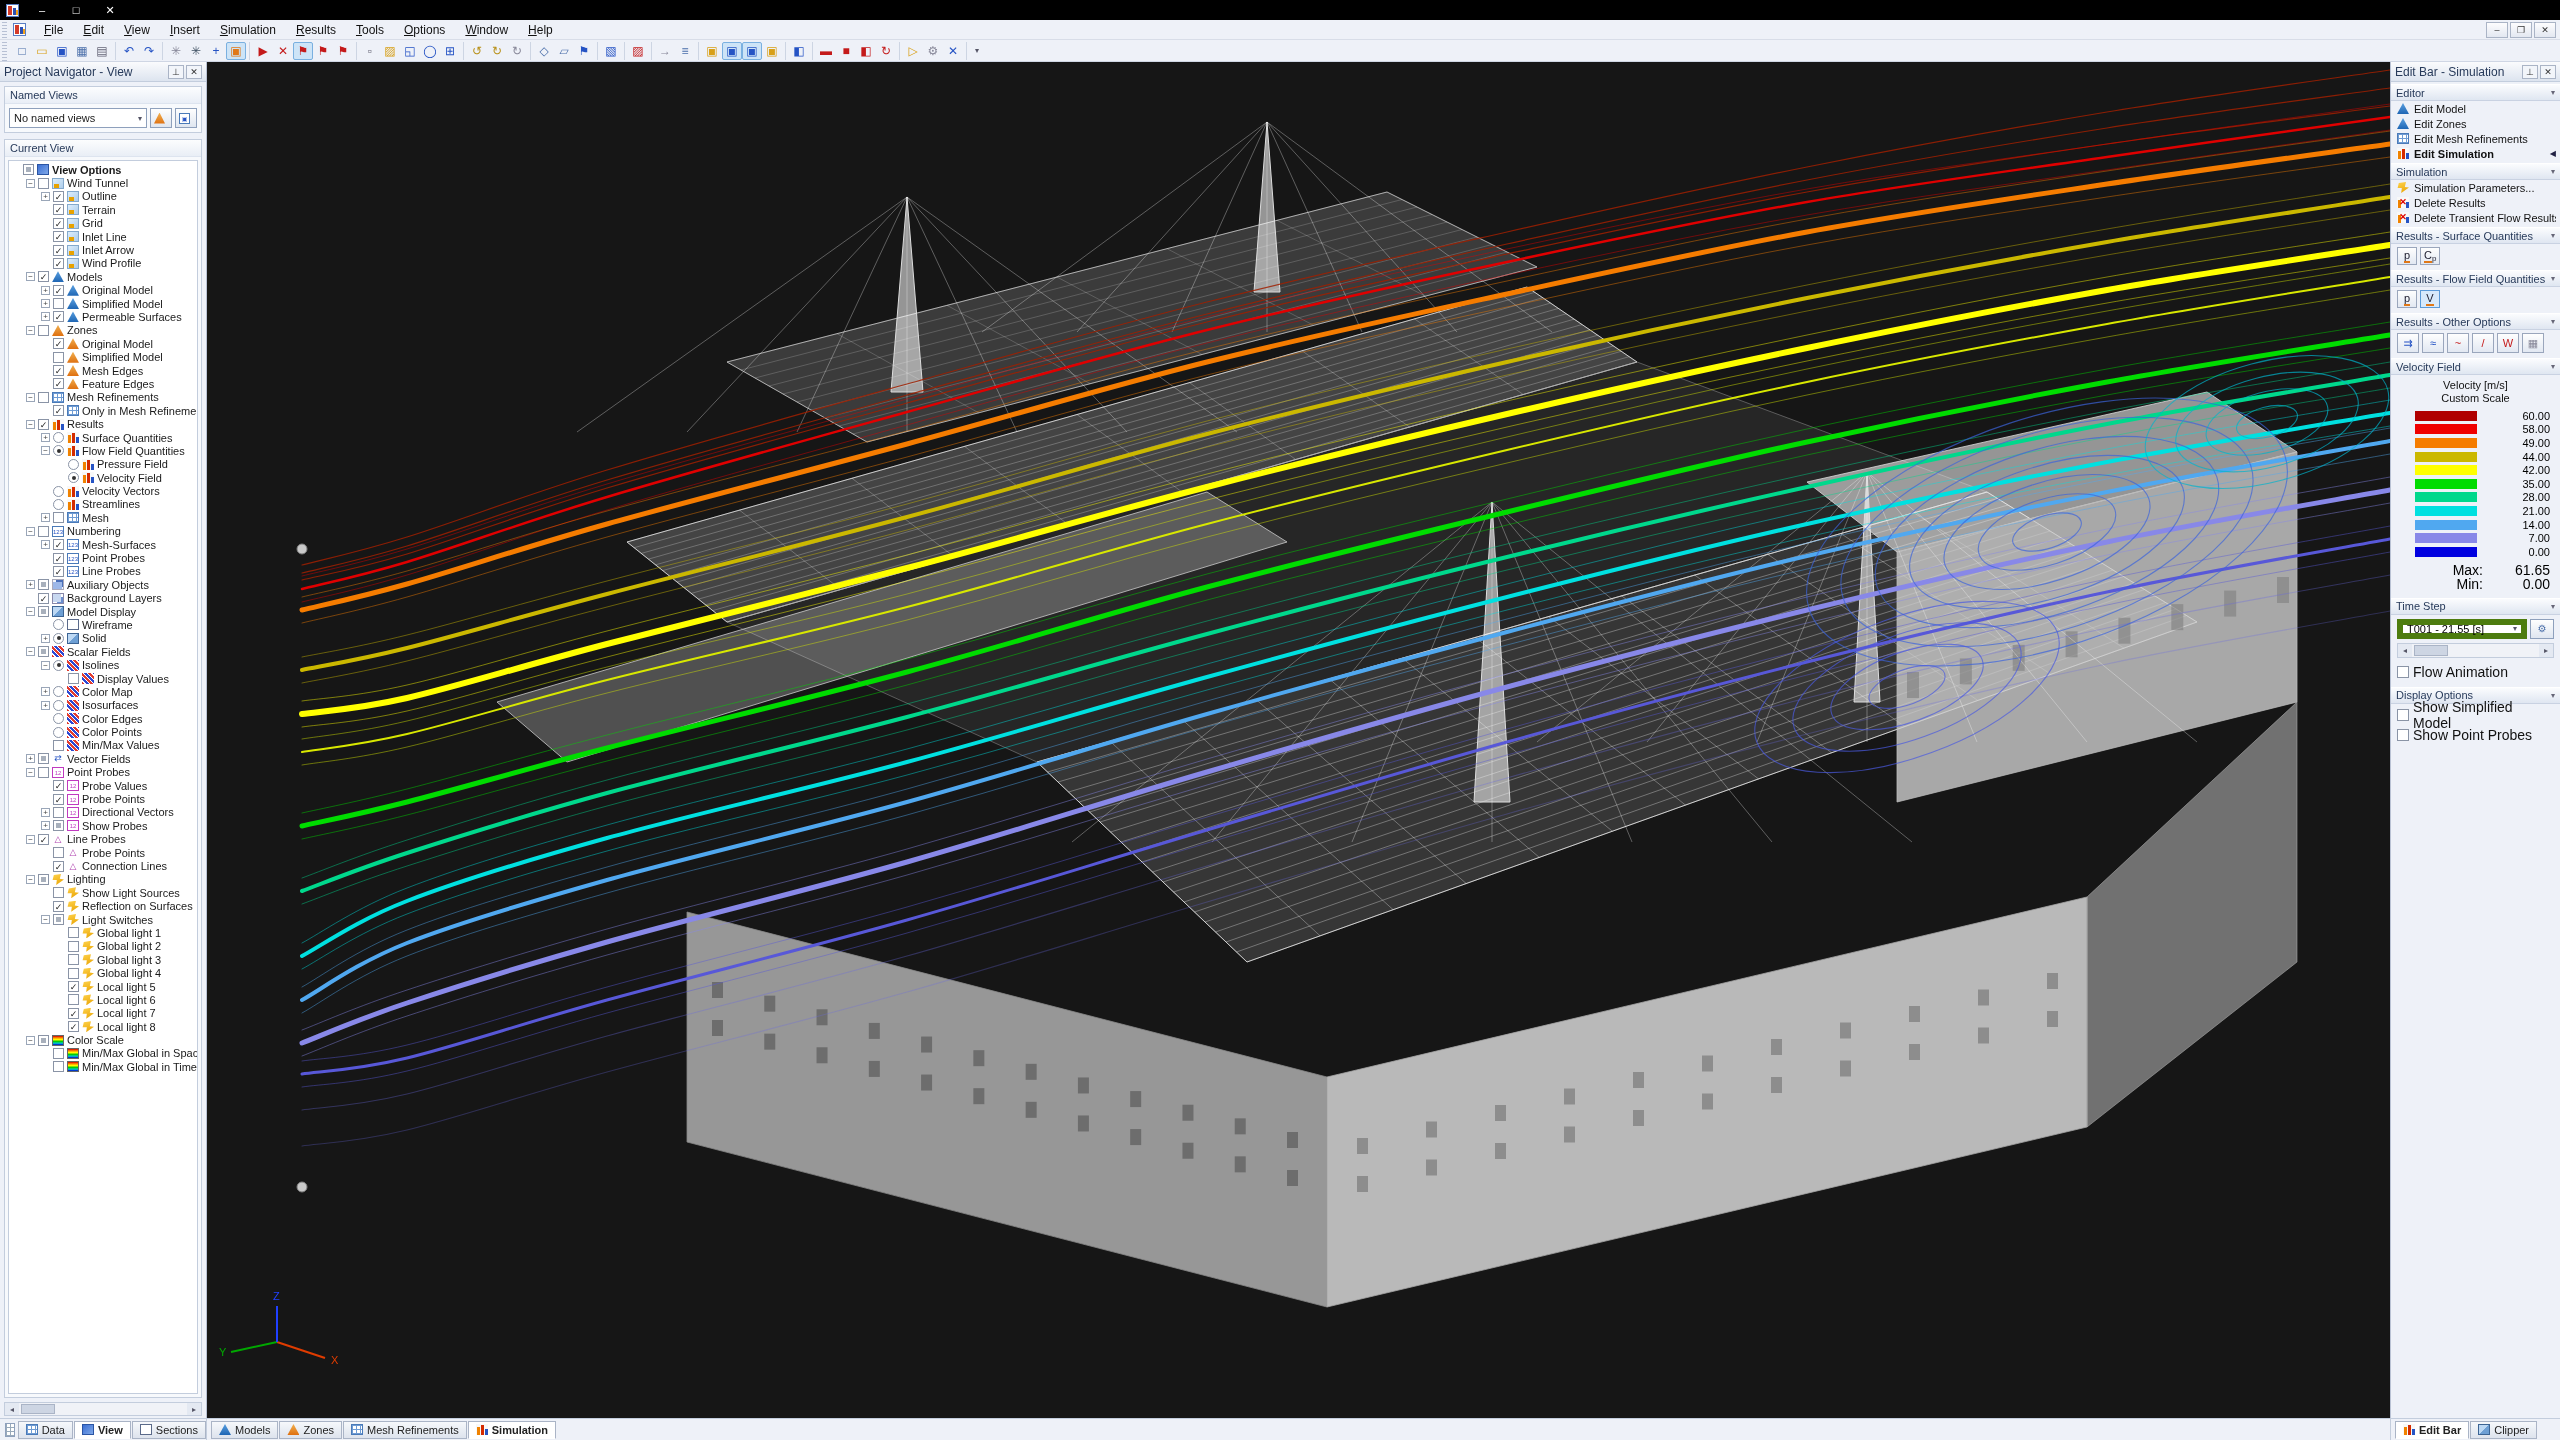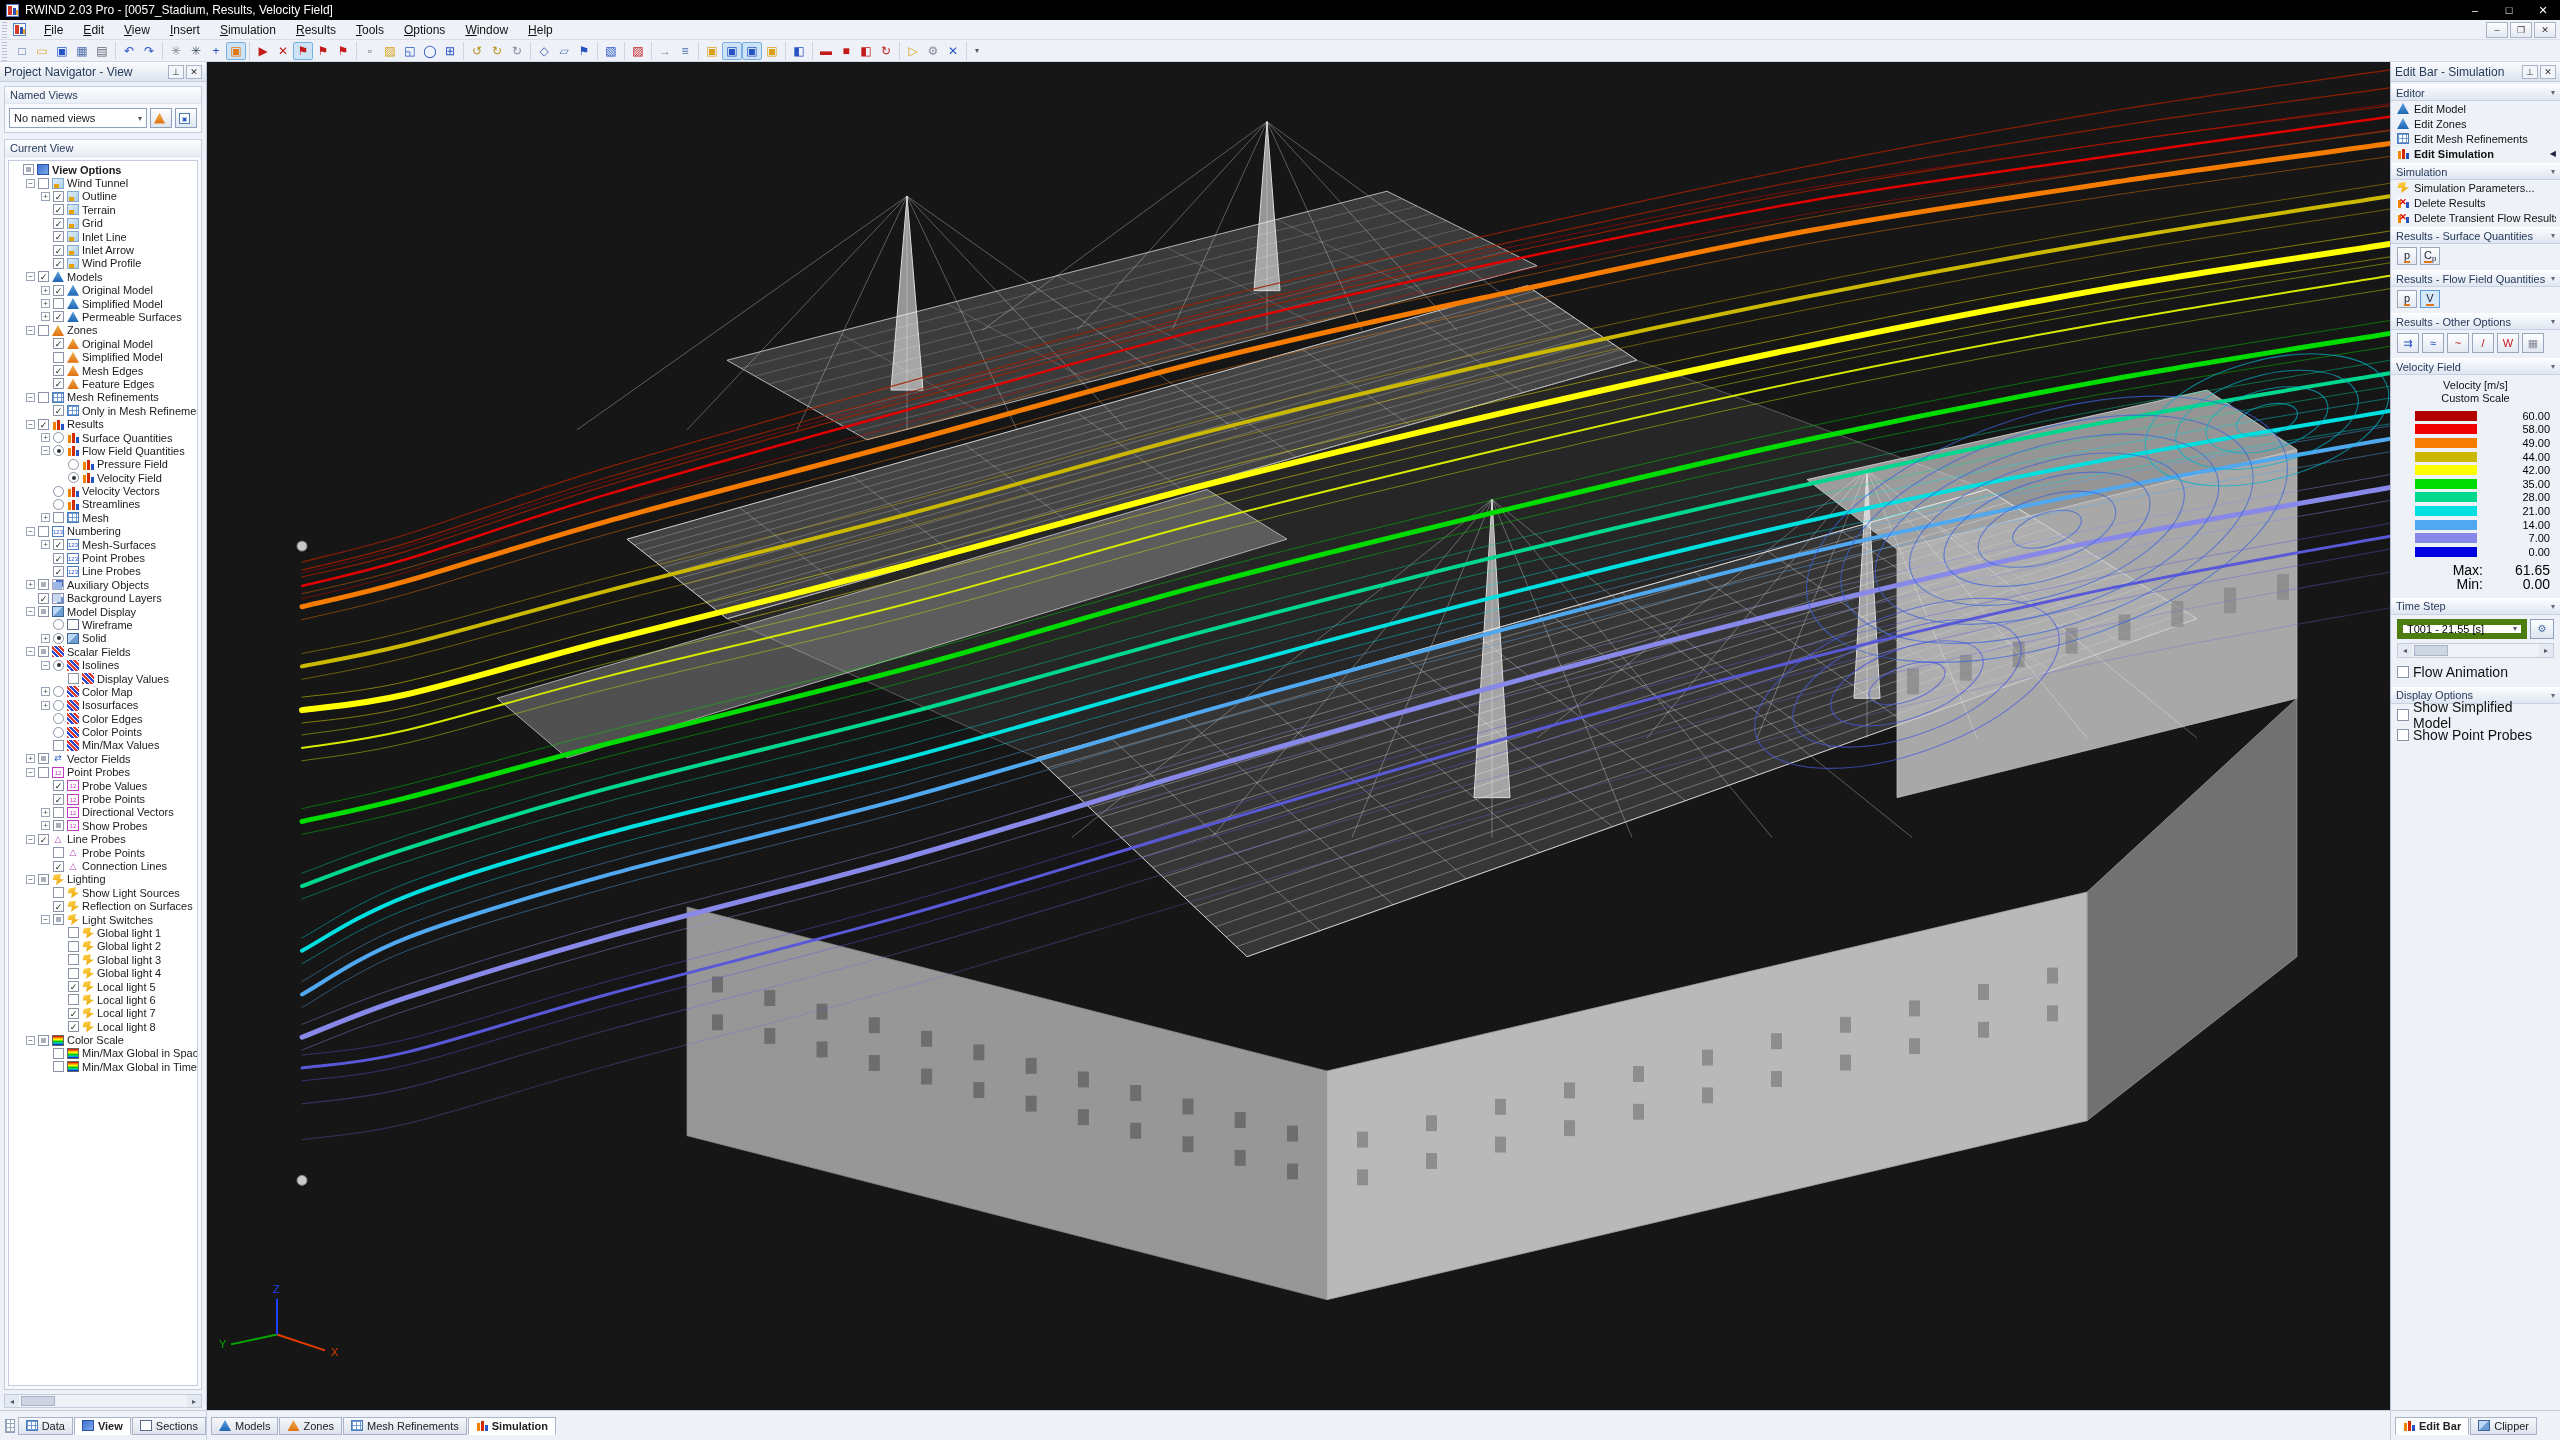--- a/index.html
+++ b/index.html
@@ -118,37 +118,36 @@
   .ts-row { display:flex; gap:3px; }
   .ts-select { flex:1; height:20px; border:6px solid #4d7c0f; background:#fff; display:flex; align-items:center; padding:0 4px; }
   .ts-select .val { flex:1; font-size:11px; }
   .ts-gear { width:24px; height:20px; border:1px solid #8ea0bc; background:linear-gradient(#fefefe,#dfe6f0); display:flex; align-items:center; justify-content:center; }
   .ts-scroll { height:15px; margin-top:4px; border:1px solid #c3cddd; background:#f0f2f7; display:flex; align-items:center; }
   .cb-row { display:flex; align-items:center; gap:4px; height:17px; padding:0 6px; margin-top:3px; }
   .cb { width:12px; height:12px; border:1px solid #8a94a6; background:#fff; flex:0 0 auto; }
   .cb-lbl { font-size:14px; color:#111; }
 
   
-  .statusbar { height:30px; background:#eef1f8; border-top:1px solid #c3cddd; display:flex; align-items:center; flex:0 0 auto; font-size:11px; }
+  .statusbar { height:22px; background:#eef1f8; border-top:1px solid #c3cddd; display:flex; align-items:center; flex:0 0 auto; font-size:11px; }
   .sb-left { width:207px; flex:0 0 auto; display:flex; align-items:center; height:100%; border-right:1px solid #c3cddd; padding-left:2px; }
   .sb-mid { flex:1; display:flex; align-items:center; height:100%; padding-left:4px; gap:1px; }
   .sb-right { width:170px; flex:0 0 auto; display:flex; align-items:center; height:100%; border-left:1px solid #c3cddd; padding-left:4px; gap:1px; }
   .sb-tab { display:flex; align-items:center; gap:4px; height:18px; padding:0 7px; border:1px solid #aab4c6; background:linear-gradient(#f6f8fb,#dde3ed); color:#222; }
   .sb-tab.active { background:#fff; border-bottom-color:#fff; font-weight:bold; }
   .sb-tab .tr-ic { margin:0; }
   .sb-gripicon { width:14px; height:14px; margin:0 3px; background:#fff; border:1px solid #8ea0bc; background-image:repeating-linear-gradient(0deg,#9ab 0 1px,transparent 1px 4px),repeating-linear-gradient(90deg,#9ab 0 1px,transparent 1px 4px); }
 </style>
 </head>
 <body>
 
 <div class="app">
 
   <div class="titlebar">
     <span class="app-icon"></span>
-    <span class="title-text">RWIND 2.03 Pro - [0057_Stadium, Results, Velocity Field]</span>
     <div class="win-controls">
       <span class="win-btn">–</span>
       <span class="win-btn">□</span>
       <span class="win-btn">✕</span>
     </div>
   </div>
 
   <div class="menubar">
     <span class="grip"></span>
     <span class="app-icon-sm"></span>

